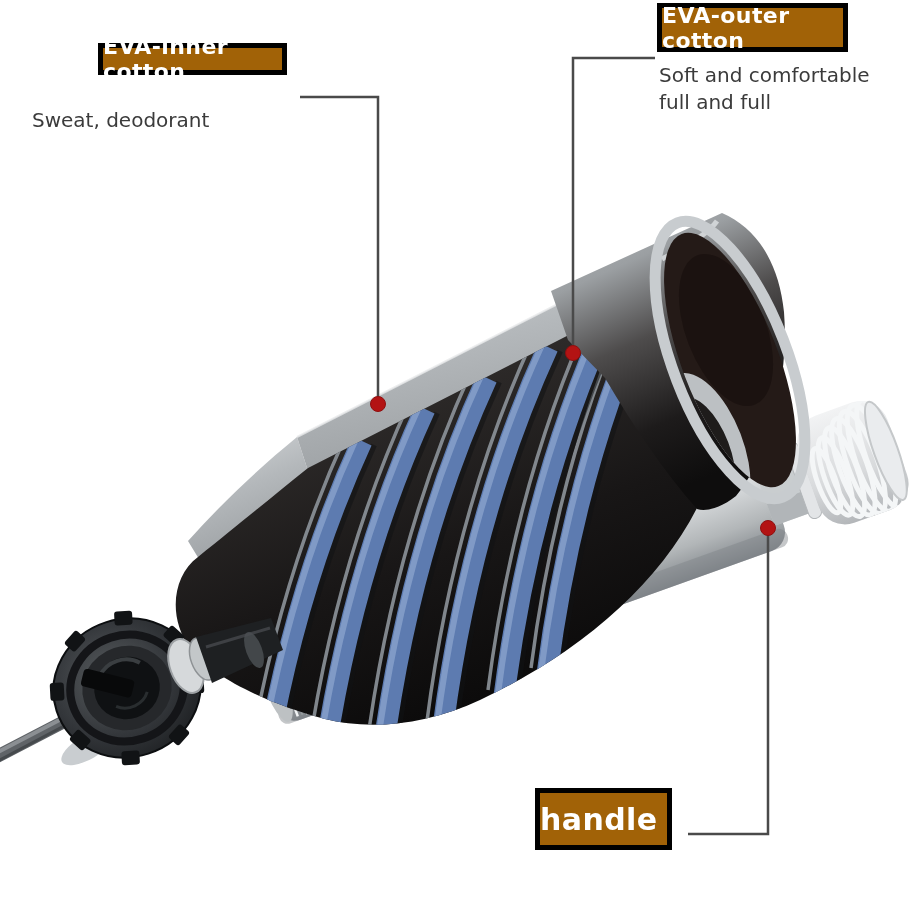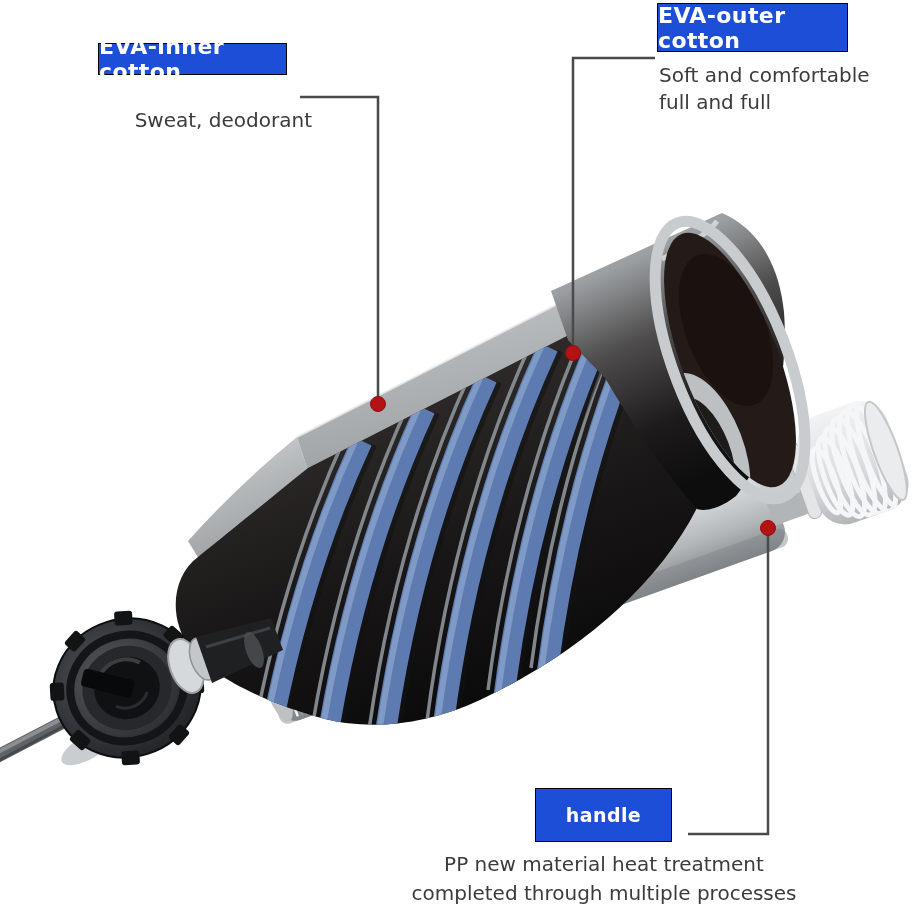--- a/index.html
+++ b/index.html
@@ -2,29 +2,29 @@
 <html><head>
 <meta charset="utf-8">
 <style>
   html,body{margin:0;padding:0;background:#ffffff;}
   .stage{
     position:relative;width:919px;height:909px;overflow:hidden;
     background:#ffffff;font-family:"DejaVu Sans","Liberation Sans",sans-serif;
   }
   .stage svg{position:absolute;left:0;top:0;}
   .label-box{
-    position:absolute;display:flex;align-items:center;justify-content:center;
-    background:#1d4ed8;border:1px solid #000000;color:#ffffff;
+    position:absolute;display:flex;align-items:center;
+    background:#a16207;border:5px solid #000000;color:#ffffff;
     font-size:22px;font-weight:700;letter-spacing:.4px;box-sizing:border-box;
   }
   .label-box.inner{left:98px;top:43px;width:189px;height:32px;}
   .label-box.outer{left:657px;top:3px;width:191px;height:49px;}
-  .label-box.handle{left:535px;top:788px;width:137px;height:54px;font-size:19px;}
+  .label-box.handle{left:535px;top:788px;width:137px;height:62px;font-size:30px;}
   .desc{position:absolute;color:#3b3b3b;font-size:20px;line-height:29px;}
-  .desc.inner{left:32px;top:106px;width:280px;text-align:right;}
+  .desc.inner{left:32px;top:106px;width:280px;text-align:left;}
   .desc.outer{left:659px;top:62px;width:270px;text-align:left;line-height:27px;}
   .desc.handle{left:374px;top:850px;width:460px;text-align:center;}
 </style>
 </head>
 <body>
 
 <div class="stage">
 
   <svg width="919" height="909" viewBox="0 0 919 909">
     <defs>
@@ -228,18 +228,14 @@
     <span>EVA-outer cotton</span>
   </div>
   <div class="desc outer">
     <div>Soft and comfortable</div>
     <div>full and full</div>
   </div>
 
   <div class="label-box handle">
     <span>handle</span>
   </div>
-  <div class="desc handle">
-    <div>PP new material heat treatment</div>
-    <div>completed through multiple processes</div>
-  </div>
 
 </div>
 
 </body></html>

